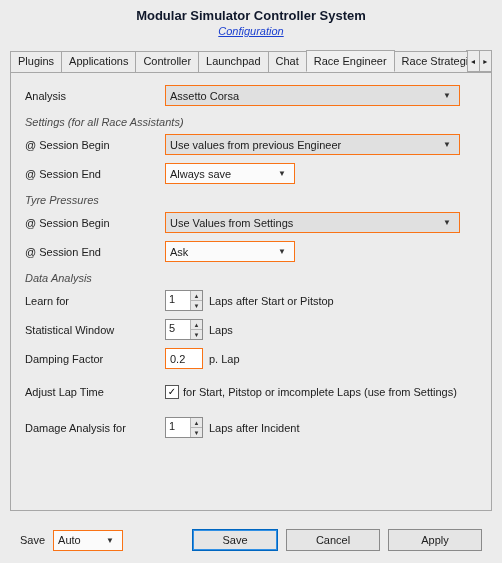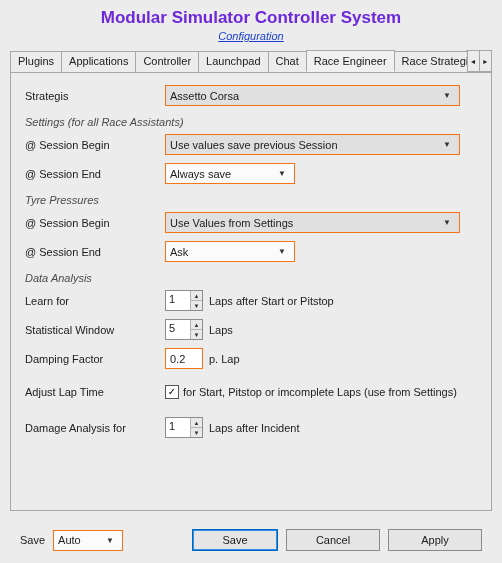--- a/index.html
+++ b/index.html
@@ -14,22 +14,22 @@
     position: relative;
     overflow: hidden;
   }
 
   .header {
     text-align: center;
     padding-top: 8px;
   }
   .header .title {
     font-weight: bold;
-    font-size: 17px;
-    color: #6d28d9;
+    font-size: 13px;
+    color: #0f172a;
   }
   .header .config {
     font-size: 11px;
     font-style: italic;
     text-decoration: underline;
     color: #1a3fd0;
     cursor: pointer;
     margin-top: 2px;
     display: inline-block;
   }
@@ -222,33 +222,33 @@
         <span>◂</span>
       </div>
     <div class="scrollbtn">
         <span>▸</span>
       </div>
   </div>
 
   <div class="panel">
 
     <div class="row">
-      <span class="lbl">Strategis</span>
+      <span class="lbl">Analysis</span>
       <div class="field dd darkdd fullw">
         <span>Assetto Corsa</span>
         <span class="arrow">▼</span>
       </div>
     </div>
 
     <span class="sectionhead">Settings (for all Race Assistants)</span>
 
     <div class="row">
       <span class="lbl">@ Session Begin</span>
       <div class="field dd darkdd fullw">
-        <span>Use values save previous Session</span>
+        <span>Use values from previous Engineer</span>
         <span class="arrow">▼</span>
       </div>
     </div>
 
     <div class="row">
       <span class="lbl">@ Session End</span>
       <div class="field dd midw">
         <span>Always save</span>
         <span class="arrow">▼</span>
       </div>

